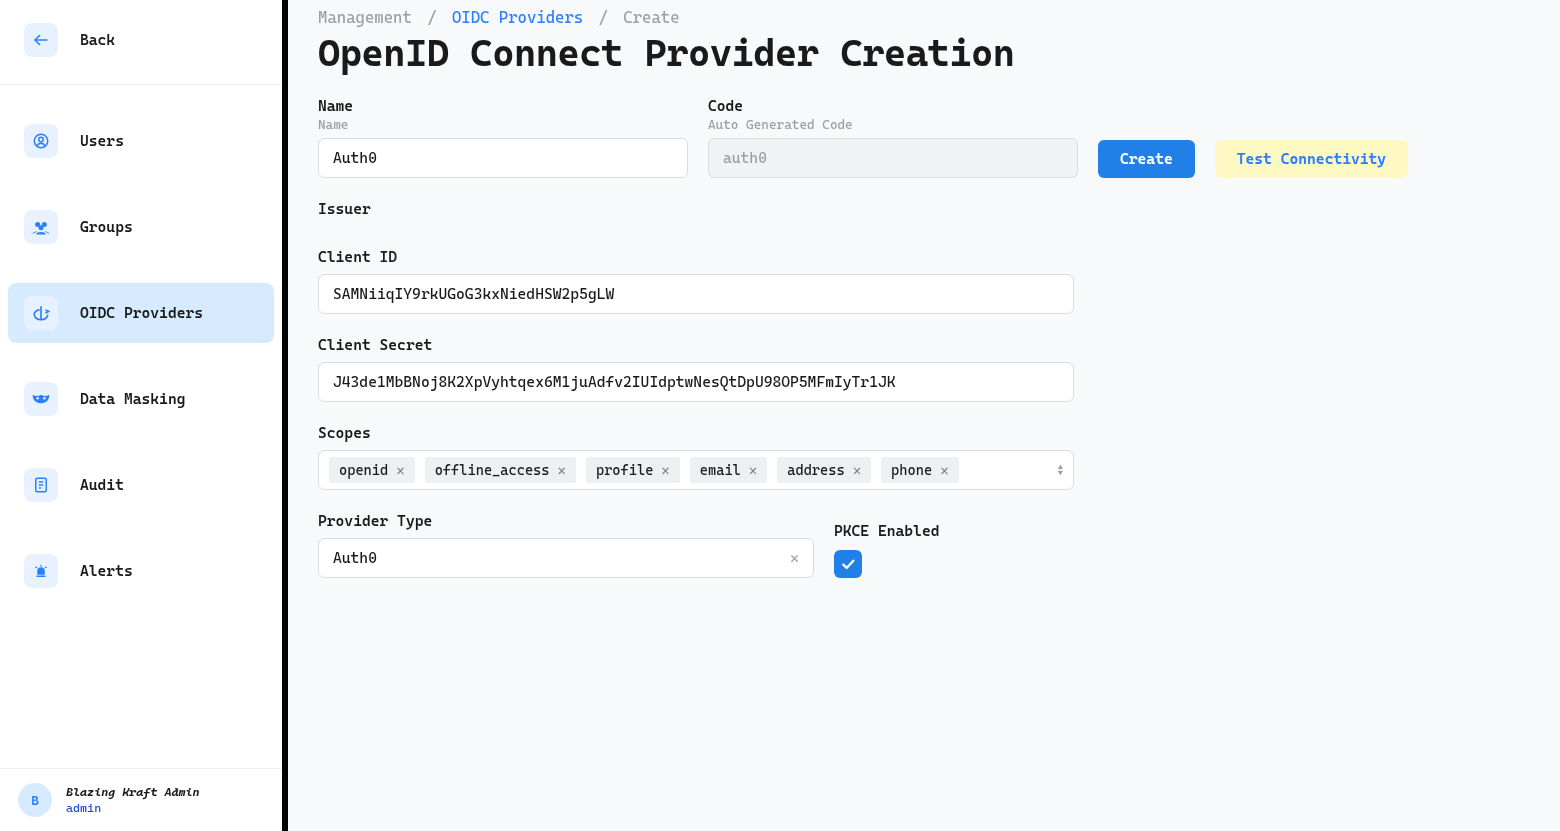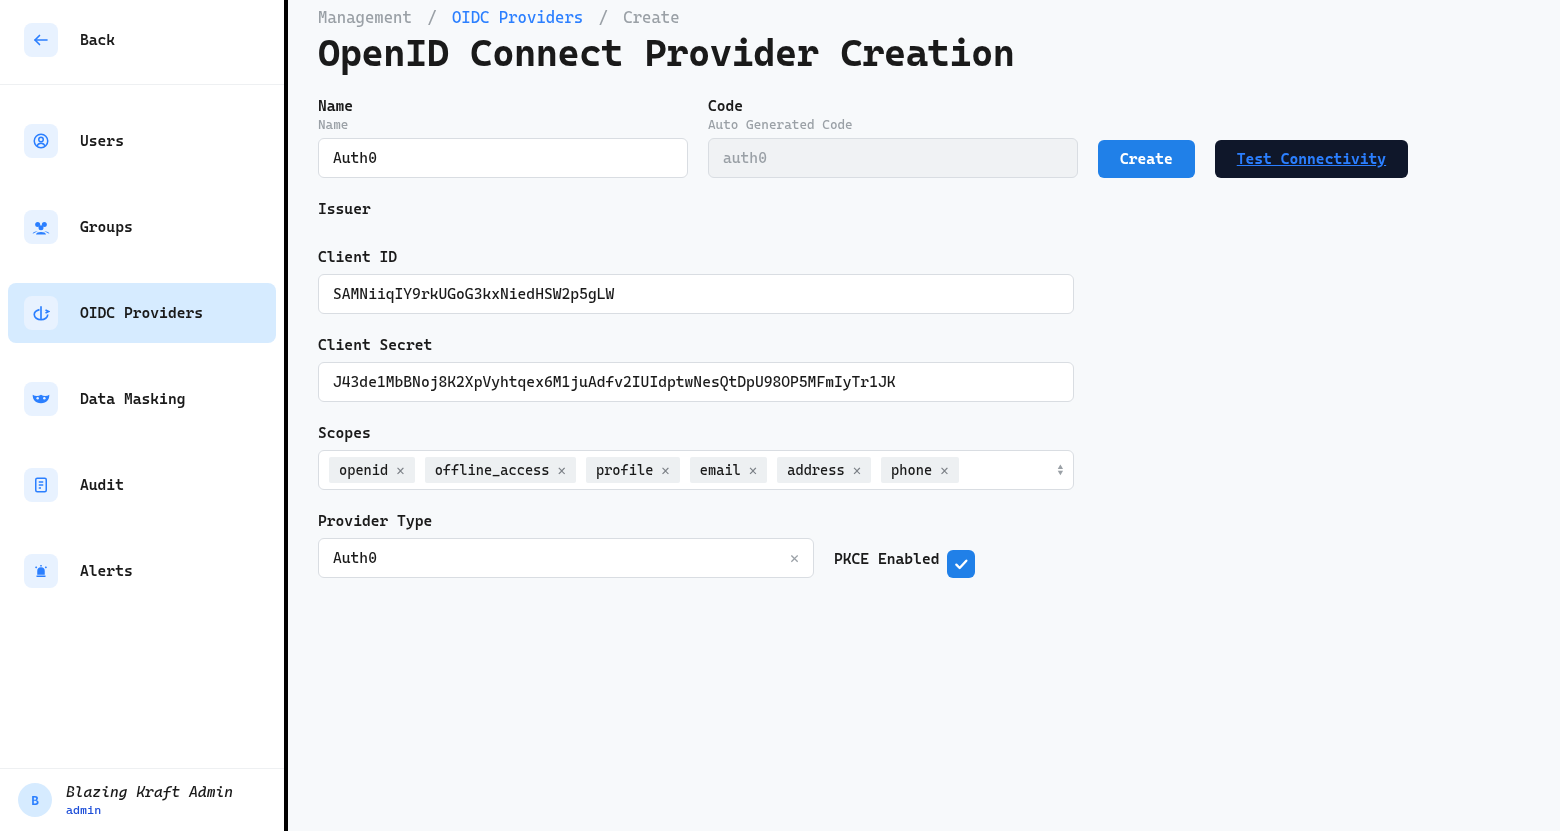--- a/index.html
+++ b/index.html
@@ -10,21 +10,21 @@
   font-size: 14px;
   height: 100vh;
   overflow: hidden;
 }
 .app { display: flex; height: 100vh; }
 .sidebar {
   width: 288px;
   background: #fff;
   display: flex;
   flex-direction: column;
-  border-right: 4px solid #000000;
+  border-right: 6px solid #000000;
 }
 .sidebar-top { padding: 10px 8px 0 8px; flex: 1; overflow-y: auto; }
 .sidebar-bottom { border-top: 1px solid #eef0f2; padding: 14px 18px; display: flex; align-items: center; gap: 14px; }
 .nav-item {
   display: flex;
   align-items: center;
   gap: 22px;
   padding: 13px 16px;
   border-radius: 8px;
   cursor: pointer;
@@ -43,21 +43,21 @@
   color: #2b7fff;
   flex-shrink: 0;
 }
 .nav-item .label { font-size: 15px; }
 .avatar {
   width: 34px; height: 34px; border-radius: 50%;
   background: #d6ebff; color: #2b7fff;
   display: flex; align-items: center; justify-content: center;
   font-weight: 700; font-size: 13px;
 }
-.user-meta .name { font-style: italic; font-weight: 400; font-size: 15px; }
+.user-meta .name { font-style: italic; font-weight: 700; font-size: 12px; }
 .user-meta .role { color: #1d4ed8; font-size: 12px; margin-top: 2px; }
 
 .main { flex: 1; padding: 8px 30px 30px 30px; overflow-y: auto; }
 .breadcrumb { color: #9aa0a6; font-size: 16px; font-weight: 400; margin-bottom: 4px; }
 .breadcrumb .sep { margin: 0 6px; }
 .breadcrumb .link { color: #2b7fff; }
 .page-title { font-size: 38px; font-weight: 800; margin-bottom: 22px; letter-spacing: -0.5px; }
 
 .form-row { display: flex; gap: 20px; align-items: flex-end; margin-bottom: 22px; flex-wrap: wrap; }
 .field { display: flex; flex-direction: column; }
@@ -81,21 +81,21 @@
 .btn {
   padding: 10px 22px;
   border-radius: 6px;
   font-family: inherit;
   font-size: 15px;
   font-weight: 700;
   border: none;
   cursor: pointer;
 }
 .btn-primary { background: #2080e8; color: #fff; }
-.btn-ghost { background: #0f172a; color: #2b7fff; text-decoration: underline; }
+.btn-ghost { background: #fef9c3; color: #2b7fff; }
 
 .tags-input {
   display: flex; gap: 10px; flex-wrap: wrap; align-items: center;
   padding: 6px 10px;
   position: relative;
 }
 .tag {
   background: #edf0f2;
   border-radius: 2px;
   padding: 5px 10px;
@@ -116,21 +116,21 @@
 .select-like .clear { color: #9aa0a6; font-weight: 600; }
 
 .checkbox {
   width: 28px; height: 28px;
   background: #2080e8;
   border-radius: 6px;
   display: flex; align-items: center; justify-content: center;
   color: #fff;
   cursor: pointer;
 }
-.pkce-col { display: flex; flex-direction: row; gap: 8px; text-align: right; }
+.pkce-col { display: flex; flex-direction: column; gap: 8px; text-align: right; }
 </style>
 </head>
 <body>
 
 <div class="app">
   <aside class="sidebar">
     <div class="sidebar-top">
       <div class="nav-item back">
         <span class="icon-wrap">
           <svg width="18" height="18" viewBox="0 0 24 24" fill="none" stroke="currentColor" stroke-width="2.2" stroke-linecap="round" stroke-linejoin="round">

